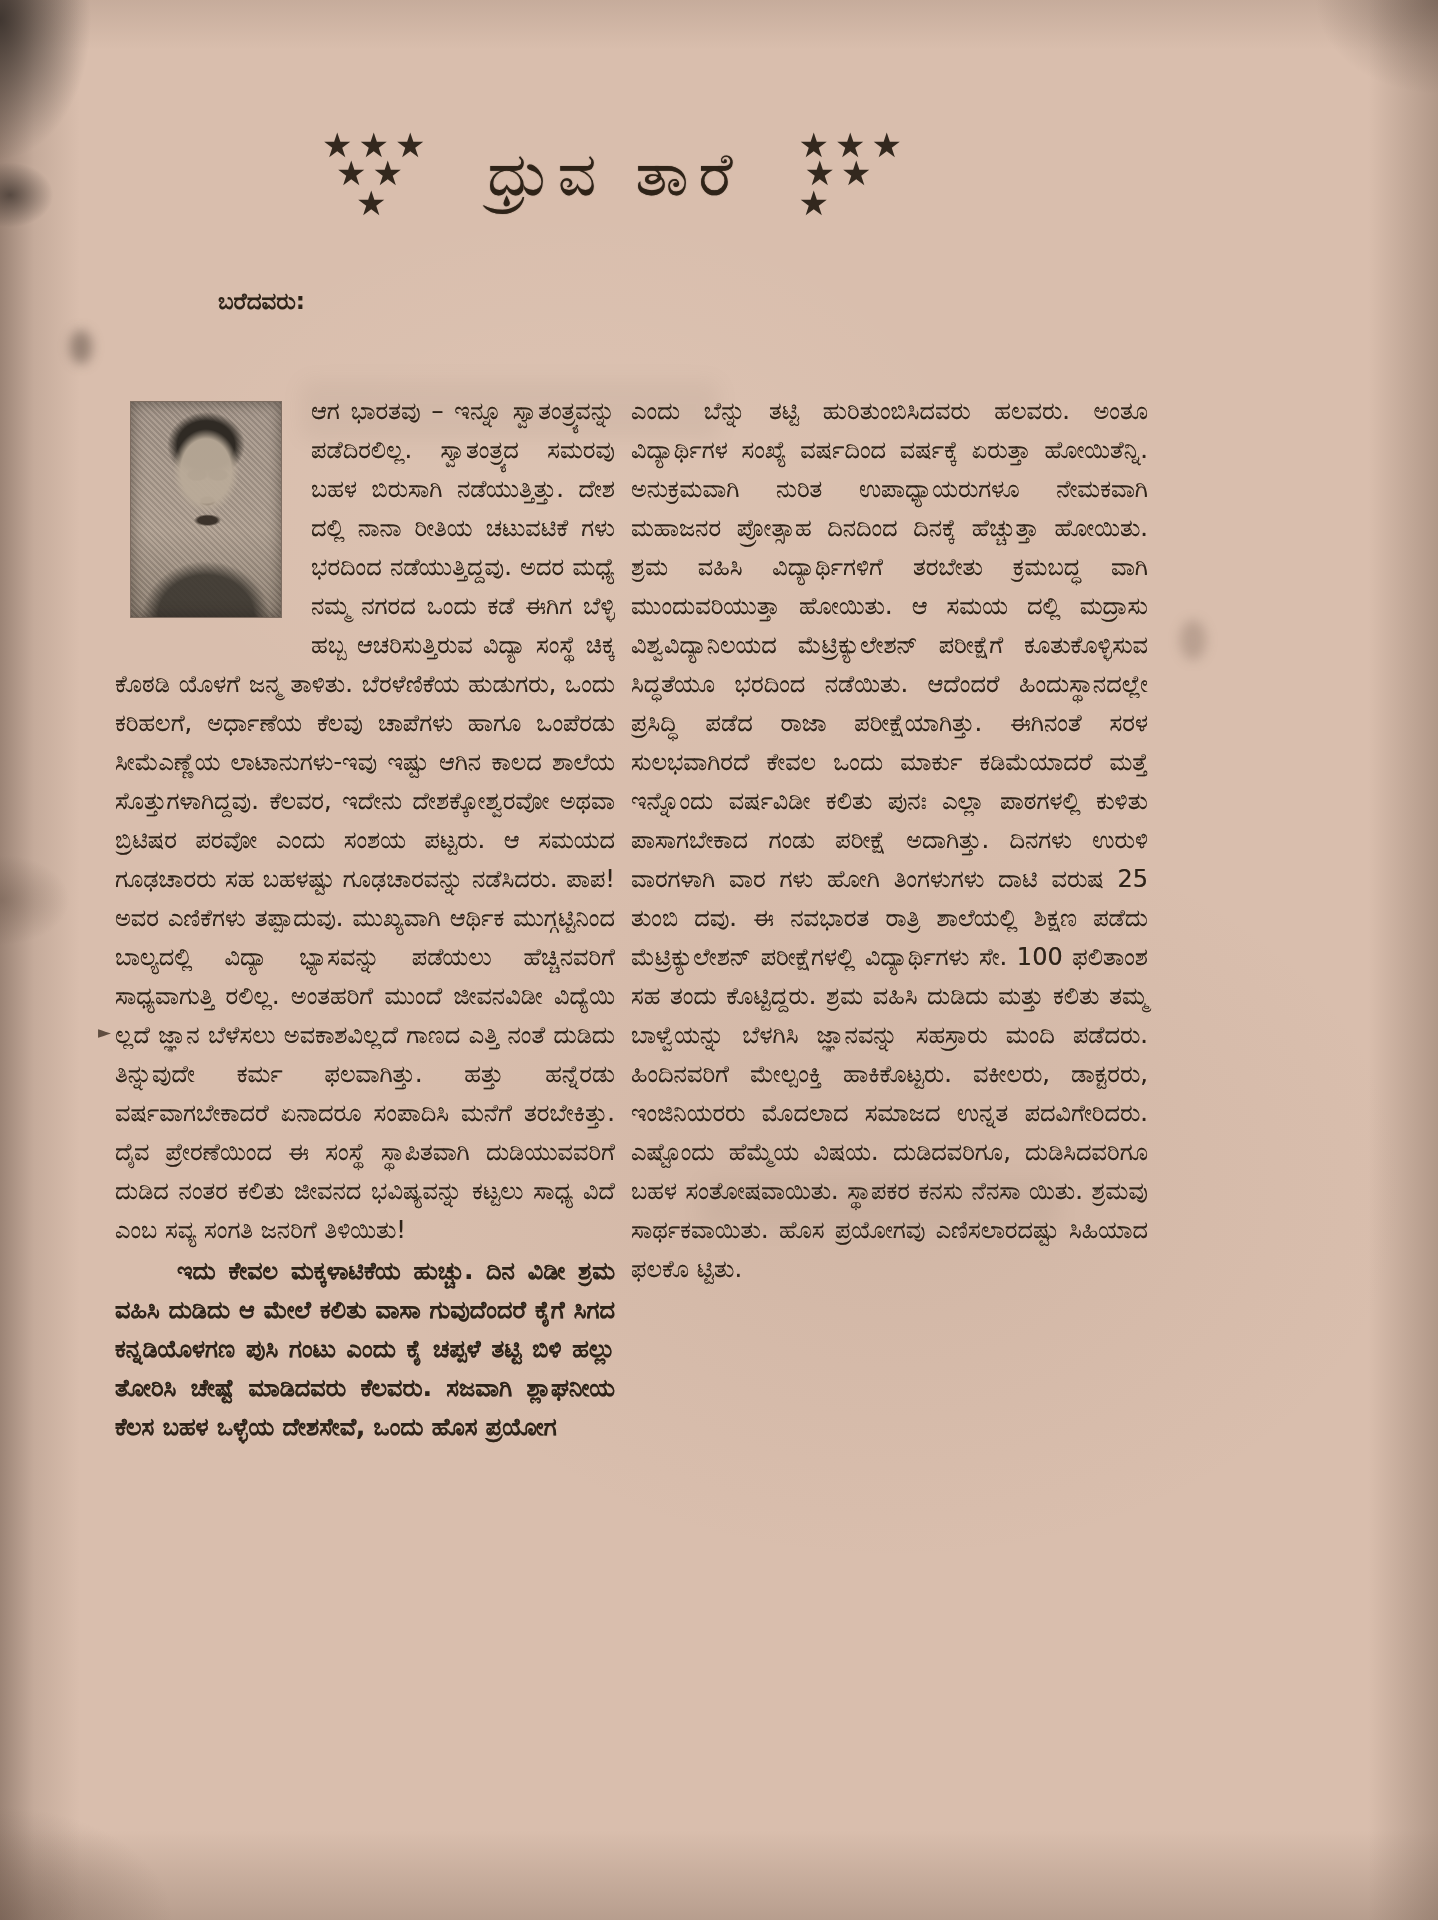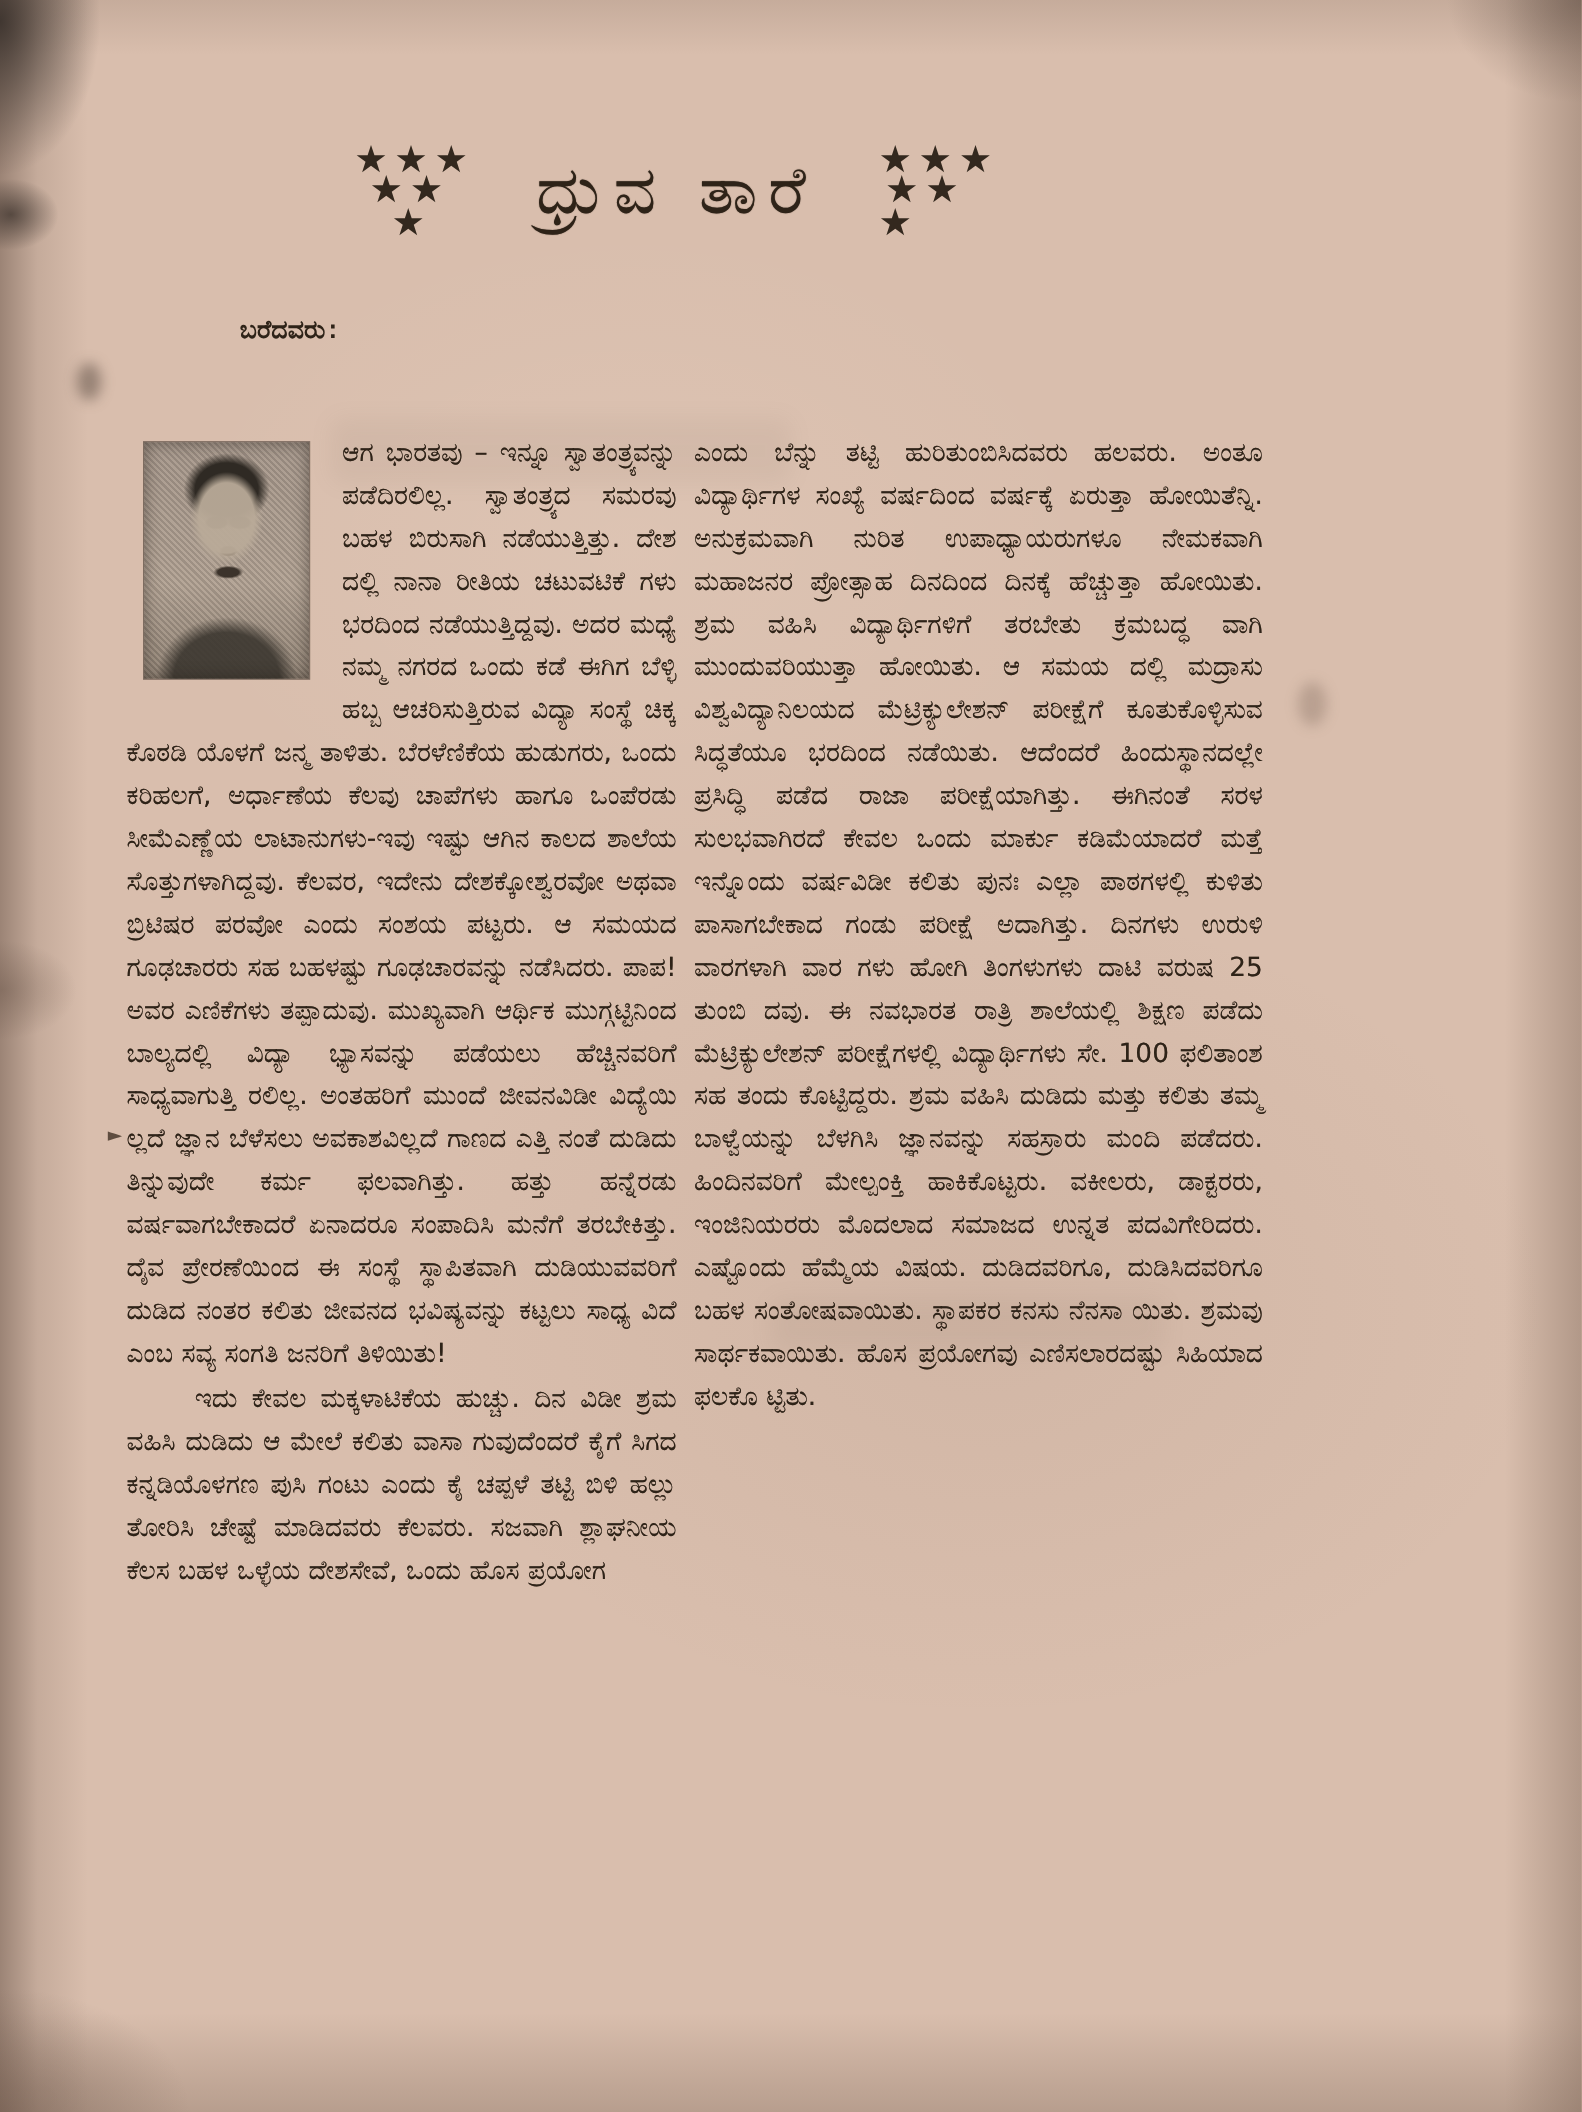--- a/index.html
+++ b/index.html
@@ -34,29 +34,29 @@
   .star-cluster span{letter-spacing:6px;font-size:34px;}
   .star-cluster .r2{margin-top:-6px;padding-left:14px;}
   .star-cluster .r3{margin-top:-4px;padding-left:34px;}
   .star-cluster.right .r2{padding-left:6px;}
   .star-cluster.right .r3{padding-left:0;}
   .page-title{
     font-size:60px;font-weight:normal;letter-spacing:10px;margin:0;
     text-shadow:0 0 1px rgba(40,25,15,.7);
   }
 
-  .byline-label{position:absolute;left:218px;top:288px;font-size:23px;font-weight:bold;font-family:Liberation Mono, monospace;}
+  .byline-label{position:absolute;left:218px;top:288px;font-size:23px;font-weight:bold;}
   .byline{position:absolute;left:140px;top:322px;width:1000px;font-size:29px;font-weight:bold;letter-spacing:1px;}
 
   .columns{position:absolute;left:95px;top:392px;width:1045px;display:flex;gap:16px;margin-left:20px;}
   .col{width:500px;font-size:24px;line-height:39px;text-align:justify;}
   .col.right{width:517px;}
   .col p{margin:0;text-shadow:0 0 .5px rgba(40,25,15,.55);}
   .col p.indent{text-indent:62px;}
-  .col p + p{margin-top:2px;}
+  .col p + p{margin-top:2px;font-weight:bold;}
 
   .photo{
     float:left;width:150px;height:215px;margin:10px 30px 12px 16px;
     background:
       radial-gradient(46px 58px at 50% 32%, rgba(185,170,152,.95) 55%, rgba(185,170,152,0) 72%),
       radial-gradient(52px 44px at 50% 20%, #2f2a24 55%, rgba(47,42,36,0) 75%),
       radial-gradient(14px 8px at 44% 34%, #4a4138 60%, transparent 80%),
       radial-gradient(14px 8px at 58% 34%, #4a4138 60%, transparent 80%),
       radial-gradient(10px 6px at 51% 46%, #57493d 60%, transparent 85%),
       radial-gradient(16px 7px at 51% 55%, #3c332b 60%, transparent 85%),

